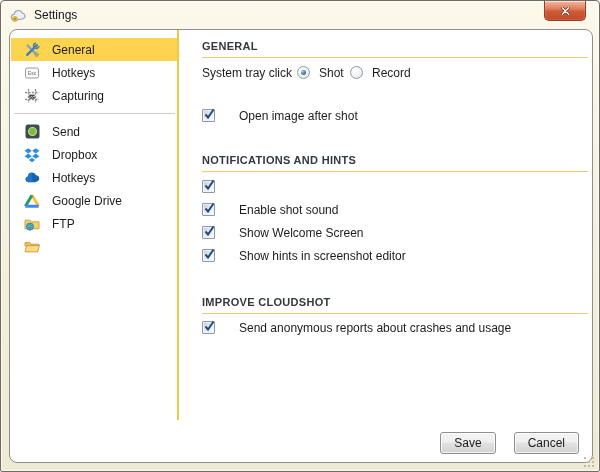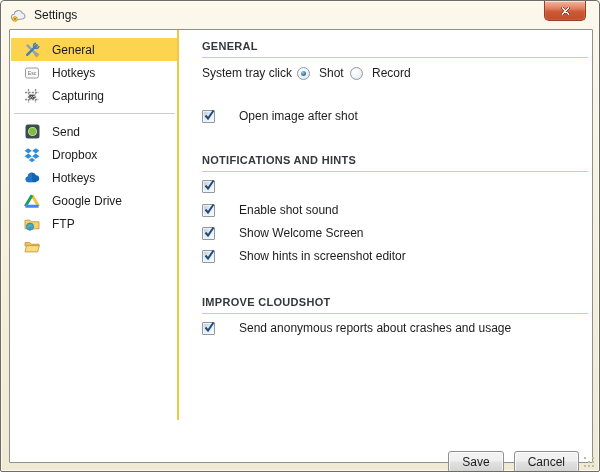--- a/index.html
+++ b/index.html
@@ -23,21 +23,21 @@
     position:absolute; top:0; right:13px; width:42px; height:20px;
     border:1px solid #973C26; border-top:none; border-radius:0 0 5px 5px;
     background: linear-gradient(#F3B7A2, #E07F5F 40%, #CE5A36 55%, #C24C2B);
     box-shadow: inset 0 1px 0 rgba(255,255,255,.55), inset 0 0 2px rgba(255,255,255,.35);
     display:flex; align-items:center; justify-content:center; cursor:default;
   }
 
   
   .client {
     position:absolute; left:8px; top:28px; width:584px; height:434px;
-    background:#fff; border:1px solid #8F8F8F; border-radius:1px;
+    background:#fff; border:1px solid #8F8F8F; border-radius:8px;
   }
 
   
   .sidebar {
     position:absolute; left:0; top:0; width:169px; height:390px;
     border-right:2px solid #F0C944; padding-top:8px;
   }
   .side-item {
     height:23px; display:flex; align-items:center; gap:12px;
     padding-left:13px; font-size:12px; color:#1C1C1C; margin-left:1px; cursor:default;
@@ -46,21 +46,21 @@
   .side-item .ico { width:16px; height:16px; flex:0 0 16px; display:flex; align-items:center; justify-content:center; }
   .side-sep { height:1px; background:#CDCDCD; margin:6px 2px 6px 4px; }
 
   
   .content { position:absolute; left:192px; top:0; width:386px; height:432px; }
   .abs { position:absolute; left:0; }
   .section-h {
     width:100%; font-size:11px; font-weight:bold; color:#33383F;
     letter-spacing:.3px; padding-bottom:5px; border-bottom:1px solid #EACB6E;
   }
-  .row { display:flex; align-items:center; font-size:12px; color:#1C1C1C; }
+  .row { display:flex; align-items:flex-start; font-size:12px; color:#1C1C1C; }
 
   
   .cbx {
     width:13px; height:13px; position:relative; flex:0 0 13px;
     border:1px solid #8E99A3; border-radius:1px;
     background: linear-gradient(135deg,#B6C0C9 0%, #E7ECEF 45%, #FBFDFE 100%);
     box-shadow: inset 1px 1px 1px rgba(255,255,255,.75);
   }
   .cbx svg { position:absolute; left:0; top:-2px; overflow:visible; }
   .cb-label { margin-left:24px; }
@@ -72,21 +72,21 @@
     background: radial-gradient(circle at 35% 30%, #FFFFFF 0%, #EDF1F4 60%, #D9DFE4 100%);
     position:relative;
   }
   .rb.sel::after {
     content:""; position:absolute; left:3px; top:3px; width:5px; height:5px; border-radius:50%;
     background: radial-gradient(circle at 35% 30%, #9CCBE8 0%, #3D7FB4 55%, #205A86 100%);
   }
   .rb-label { margin-left:9px; }
 
   
-  .footer { position:absolute; top:402px; right:13px; display:flex; gap:10px;margin-top:19px; }
+  .footer { position:absolute; top:402px; right:13px; display:flex; gap:18px; }
   .btn {
     height:22px; min-width:53px; padding:0 13px;
     border:1px solid #8E8E8E; border-radius:3px;
     background: linear-gradient(#F4F4F4, #EFEFEF 45%, #E2E2E2 50%, #D2D2D2);
     box-shadow: inset 0 0 0 1px rgba(255,255,255,.75);
     font-family:"Liberation Sans",sans-serif; font-size:12px; color:#1C1C1C; cursor:default;
   }
 
   
   .grip { position:absolute; right:4px; bottom:3px; width:11px; height:11px; }

